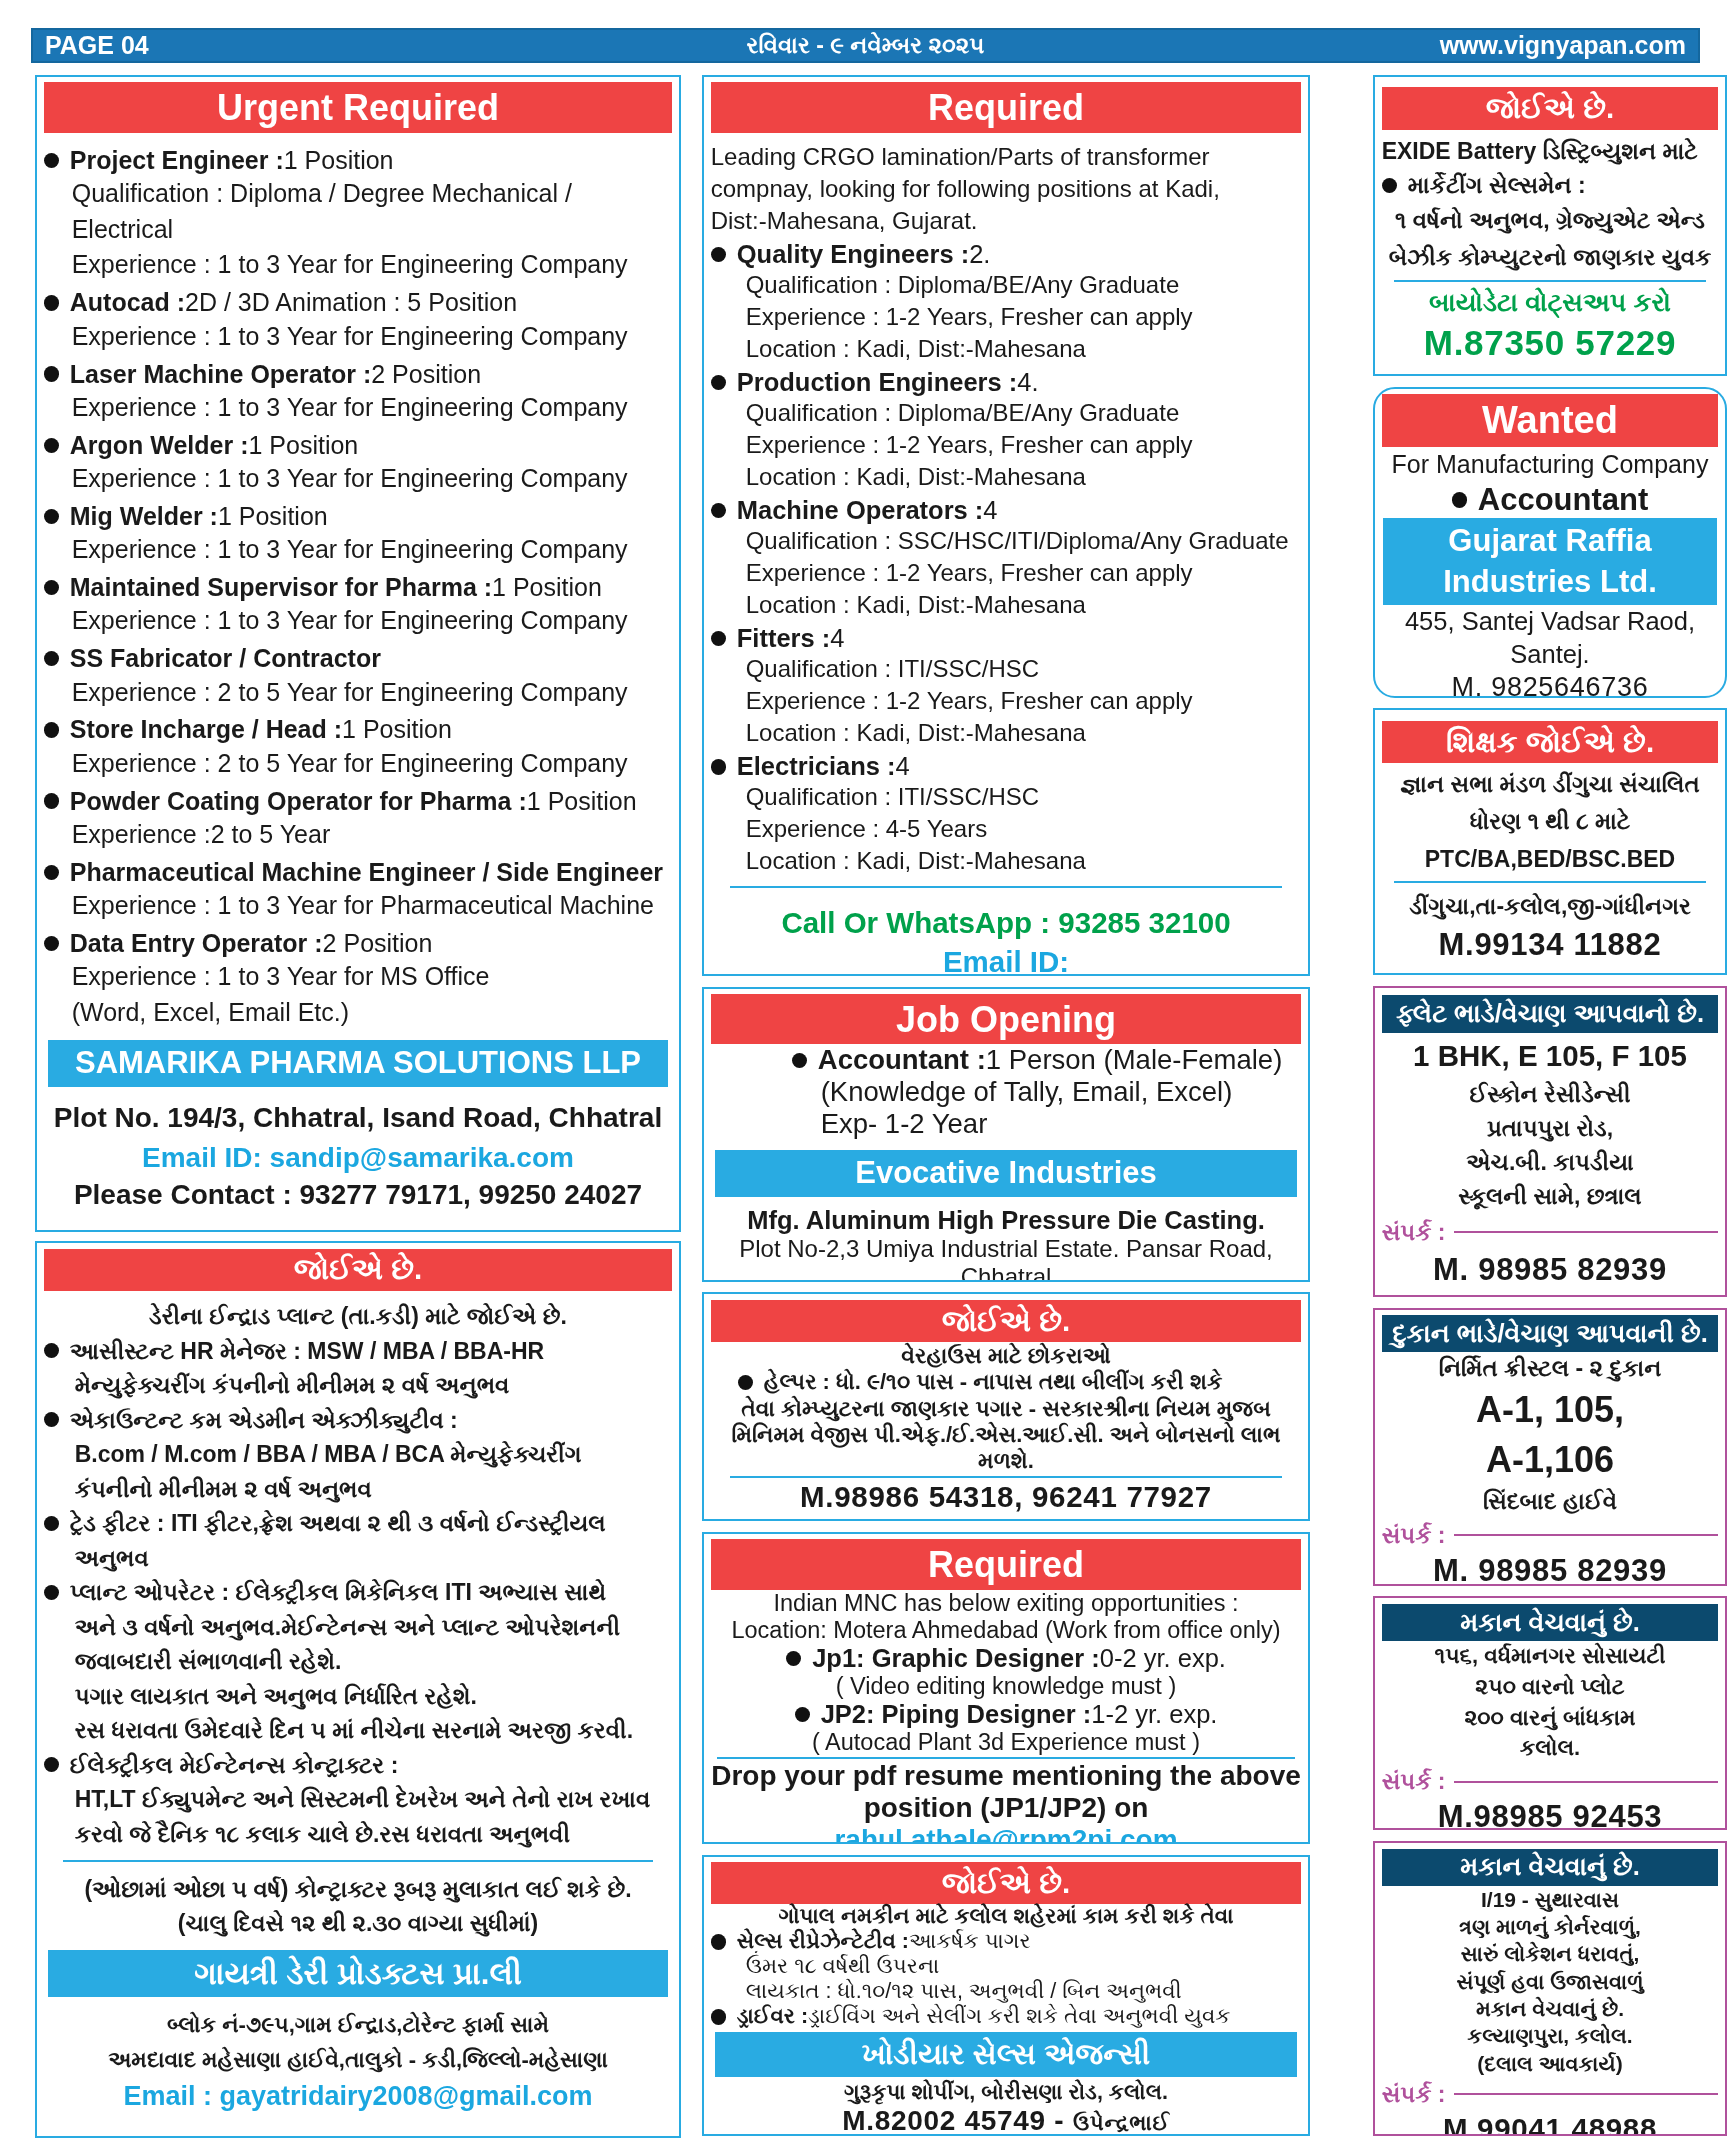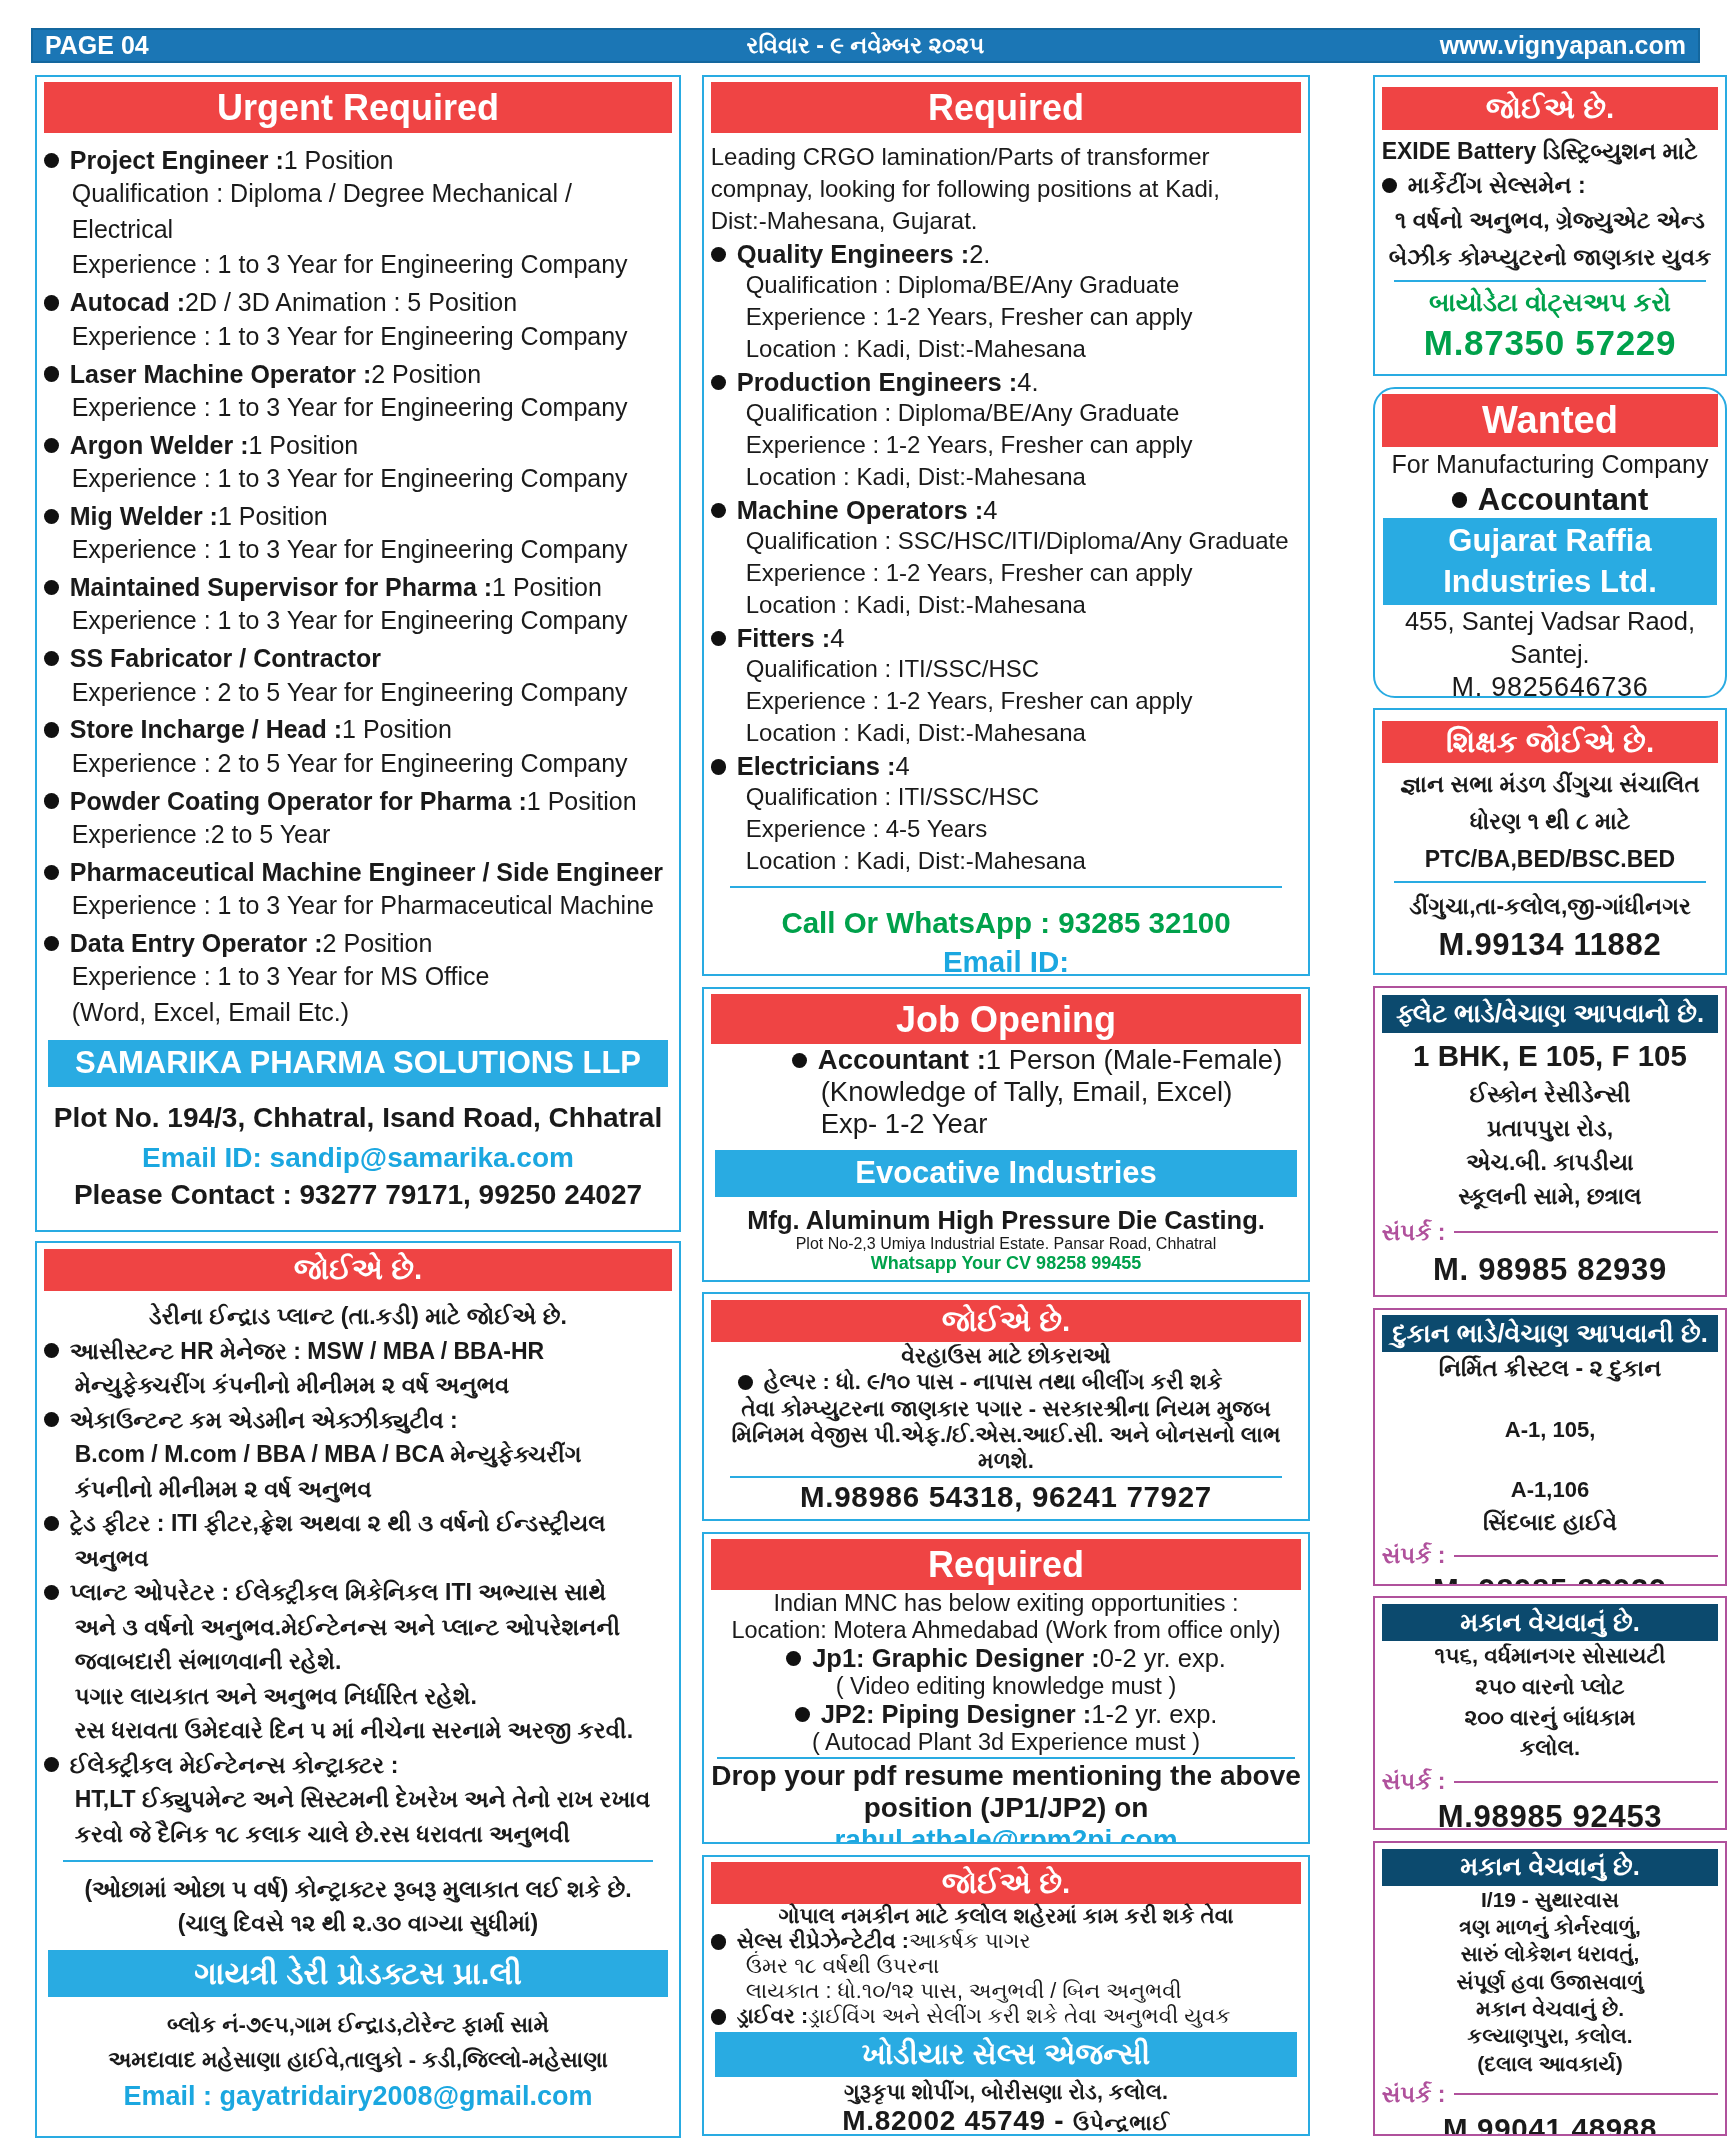--- a/index.html
+++ b/index.html
@@ -55,21 +55,21 @@
   .crgo{height:901px;}
   .crgo .ln{font-size:24px;line-height:1.33;}
   .crgo .row{font-size:25.5px;margin-top:3.4px;}
   .crgo .sub{padding-left:35px;}
   .crgo .ph1{color:#00a14b;font-weight:bold;font-size:29.5px;text-align:center;margin-top:8px;}
   .crgo .ph2{color:#1ba7e0;font-weight:bold;font-size:29.5px;text-align:center;margin-top:5.4px;}
   .jobop{height:295px;}
   .jobop .row{font-size:27.5px;padding-left:81px;}
   .jobop .ln{font-size:27.5px;padding-left:110px;}
   .jobop .mfg{font-size:25.5px;font-weight:bold;text-align:center;}
-  .jobop .addr{font-size:16px;text-align:center;}
+  .jobop .addr{font-size:24px;text-align:center;}
   .jobop .wa{font-size:18px;font-weight:bold;text-align:center;color:#00a14b;}
   .wh{height:229px;}
   .wh .ln,.wh .row{font-size:22px;font-weight:bold;}
   .wh .row{padding-left:27px;}
   .wh .divider{margin:1.3px 19px;}
   .wh .phone{font-size:29.5px;}
   .mnc{height:312px;}
   .mnc .ln{font-size:23.5px;}
   .mnc .row{font-size:25.5px;justify-content:center;}
   .mnc .divider{margin:1.3px 6.7px;}
@@ -96,21 +96,21 @@
   .wanted .row{justify-content:center;font-size:31px;font-weight:bold;}
   .wanted .band{margin:0 1.3px;font-size:31px;text-align:center;}
   .wanted .a{font-weight:normal;font-size:25.5px;line-height:1.3;}
   .wanted .phone{font-weight:normal;font-size:27px;}
   .teacher{height:267px;}
   .teacher .phone{font-size:31px;}
   .teacher .divider{margin:1.3px 12px;}
   .flat{height:311px;}
   .flat .l1{font-size:29.5px;}
   .shop{height:278px;}
-  .shop .big{font-size:22px;margin-top:30px;}
+  .shop .big{font-size:36px;}
   .house1{height:234px;}
   .house1 .ln{font-size:22px;}
   .house2{height:295px;}
   .house2 .ln{font-size:21px;line-height:1.3;}
   .house2 .phone{font-size:29.5px;}
 </style>
 </head>
 <body>
 
 <div class="page">

